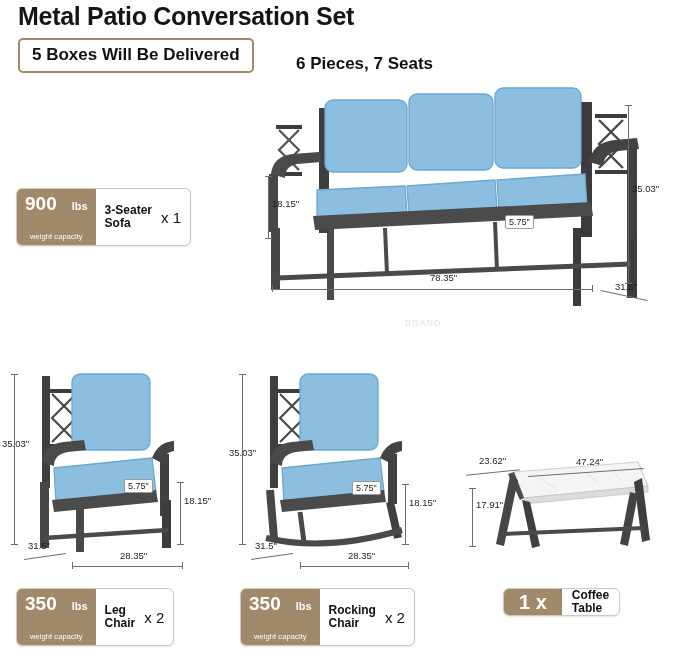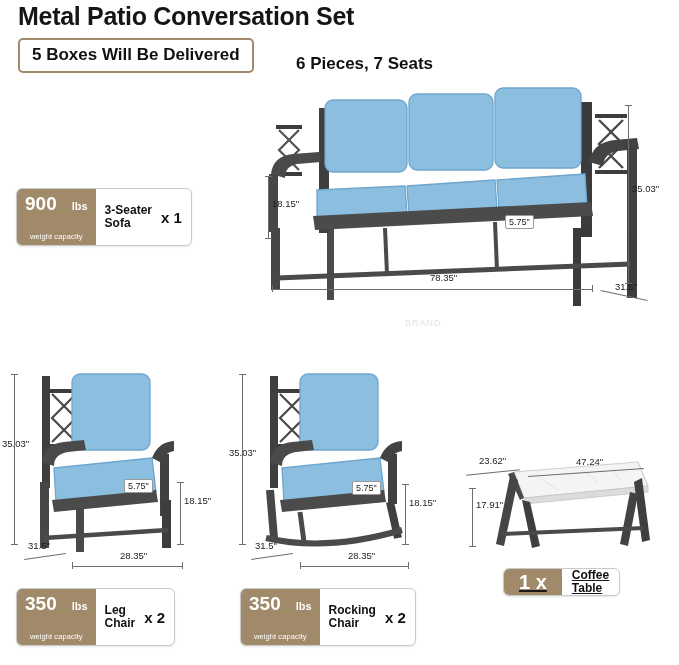--- a/index.html
+++ b/index.html
@@ -46,21 +46,21 @@
   }
   .cap-left .num{font-size:19px;font-weight:bold;line-height:1;}
   .cap-left .num .u{font-size:11px;font-weight:bold;margin-left:15px;}
   .cap-left .sub{font-size:7.5px;margin-top:19px;letter-spacing:.1px;}
   .cap-right{
     display:flex;align-items:center;
     padding:0 9px;
     gap:9px;
   }
   .cap-name{font-size:12px;font-weight:bold;color:#111;line-height:1.05;}
-  .cap-qty{font-size:15px;font-weight:bold;color:#111;white-space:nowrap;}
+  .cap-qty{font-size:15px;font-weight:normal;color:#111;white-space:nowrap;}
 
   
   .ct-card{
     display:flex;align-items:stretch;
     border:1.5px solid #c9c9c9;border-radius:6px;background:#fff;overflow:hidden;
     box-shadow:0 1px 2px rgba(0,0,0,.10);
   }
   .ct-left{
     background:#a08a6a;color:#fff;
     display:flex;align-items:center;justify-content:center;
@@ -328,21 +328,21 @@
 <div class="abs rule-h" style="left:466px;top:472px;width:54px;transform:rotate(-6deg);"></div>
 
 <div class="abs dim" style="left:576px;top:456px;">47.24"</div>
 <div class="abs rule-h" style="left:528px;top:472px;width:116px;transform:rotate(-4deg);"></div>
 
 <div class="abs dim" style="left:476px;top:499px;">17.91"</div>
 <div class="abs rule-v" style="left:472px;top:488px;height:58px;"></div>
 <div class="abs tick-h" style="left:469px;top:488px;"></div>
 <div class="abs tick-h" style="left:469px;top:546px;"></div>
 
-<div class="abs ct-card" style="left:503px;top:568px;text-decoration:underline;">
+<div class="abs ct-card" style="left:503px;top:588px;">
   <div class="ct-left">1 x</div>
   <div class="ct-right">
     <div class="ct-name">
       <div>Coffee</div>
       <div>Table</div>
     </div>
   </div>
 </div>
 
 </body></html>

